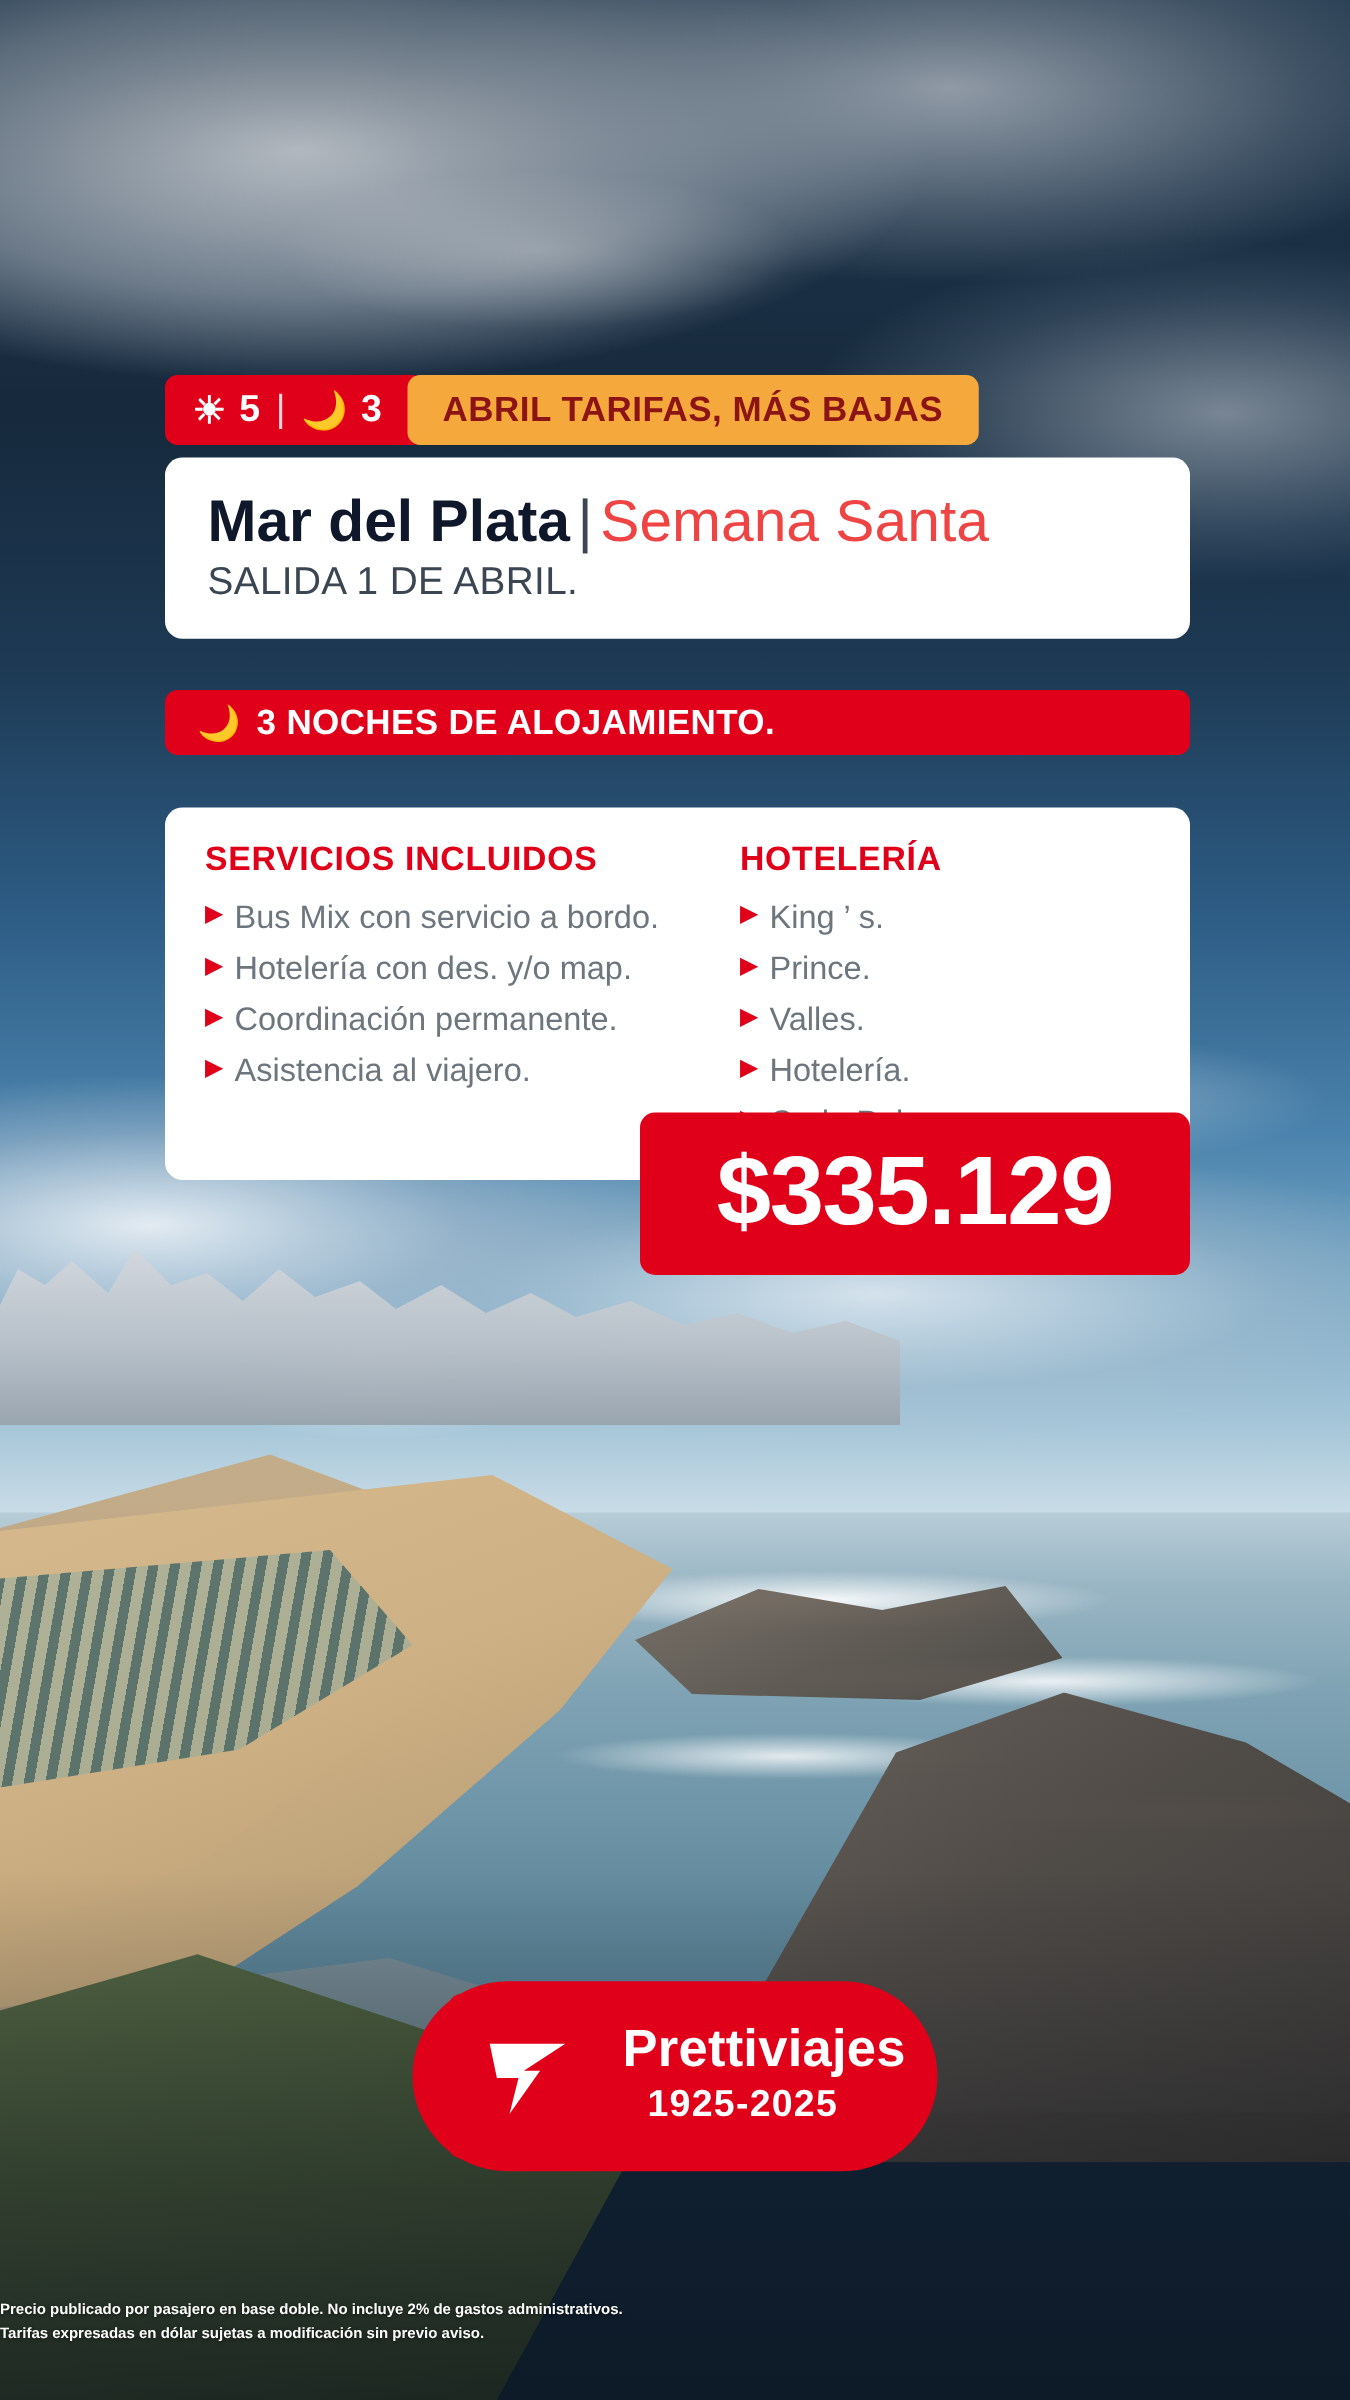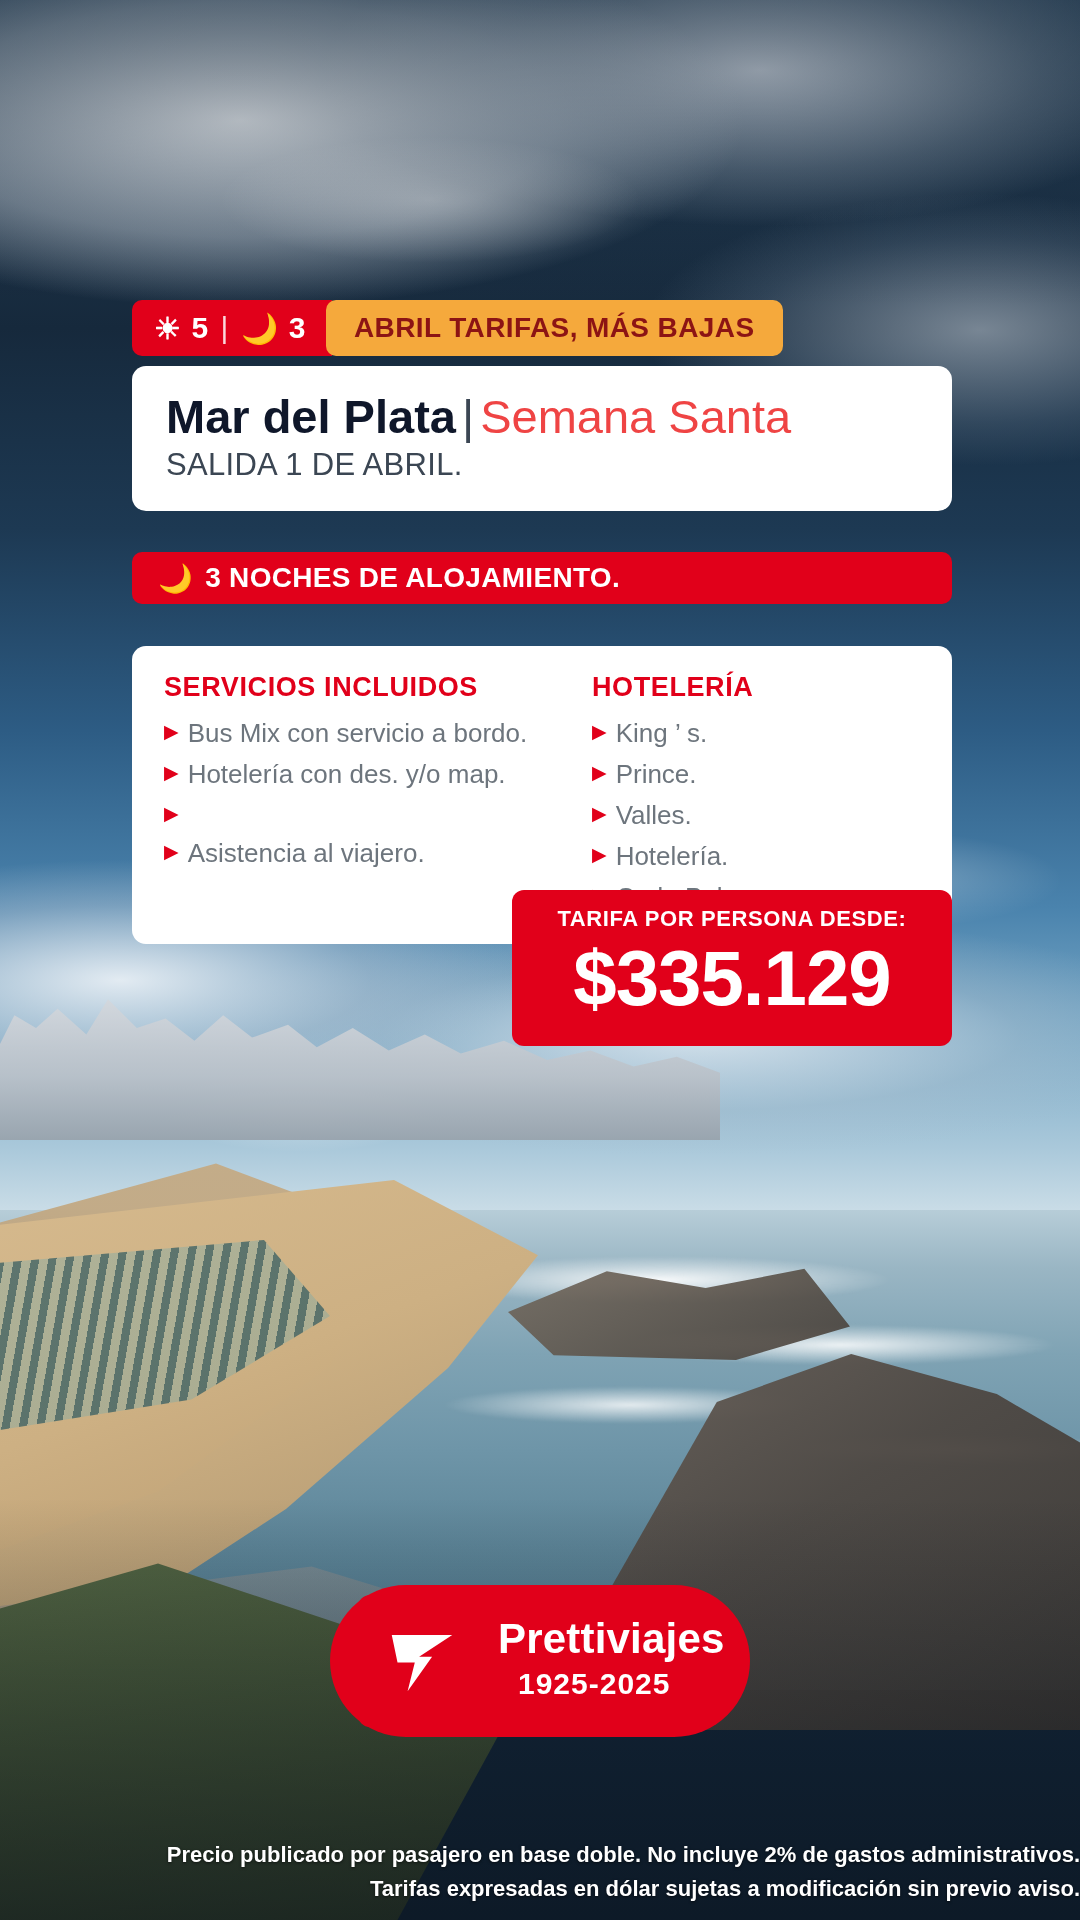--- a/index.html
+++ b/index.html
@@ -196,22 +196,22 @@
   .logo .years {
     position:absolute; left:188px; top:82px;
     color:#fff; font-size:30px; font-weight:800; letter-spacing:1px;
   }
   .logo .mark {
     position:absolute; left:54px; top:40px; width:76px; height:72px;
   }
   .logo .mark svg { width:100%; height:100%; display:block; }
 
   .legal {
-    position:absolute; left:0; top:1838px; width:1080px; text-align:right;
-    color:#ffffff; font-size:22px; font-weight:700; line-height:1.55;
+    position:absolute; left:0; top:1838px; width:1080px; text-align:left;
+    color:#ffffff; font-size:12px; font-weight:700; line-height:1.55;
     text-shadow:0 1px 3px rgba(0,0,0,.6);
   }
 </style>
 </head>
 <body>
 
 <div class="poster">
 
   <div class="bg-sky"></div>
   <div class="city"></div>
@@ -258,20 +258,21 @@
           <li>
               <span class="tick">▶</span>
               <span>Bus Mix con servicio a bordo.</span>
             </li>
           <li>
               <span class="tick">▶</span>
               <span>Hotelería con des. y/o map.</span>
             </li>
           <li>
               <span class="tick">▶</span>
+              <span>Coordinación permanente.</span>
             </li>
           <li>
               <span class="tick">▶</span>
               <span>Asistencia al viajero.</span>
             </li>
         </ul>
       </div>
       <div class="col right">
         <h3>HOTELERÍA</h3>
         <ul>
@@ -293,21 +294,20 @@
             </li>
           <li>
               <span class="tick">▶</span>
               <span>Cado Palace.</span>
             </li>
         </ul>
       </div>
     </div>
 
     <div class="price-box">
-      <div class="label">TARIFA POR PERSONA DESDE:</div>
       <div class="amount">$335.129</div>
     </div>
 
     <div class="logo">
       <div class="blob"></div>
       <div class="one"></div>
       <div class="mark">
         <svg viewBox="0 0 100 100" aria-hidden="true">
           <path d="M8 14 H92 L46 44 L64 44 L30 92 L40 52 H16 Z" fill="#ffffff"></path>
         </svg>

